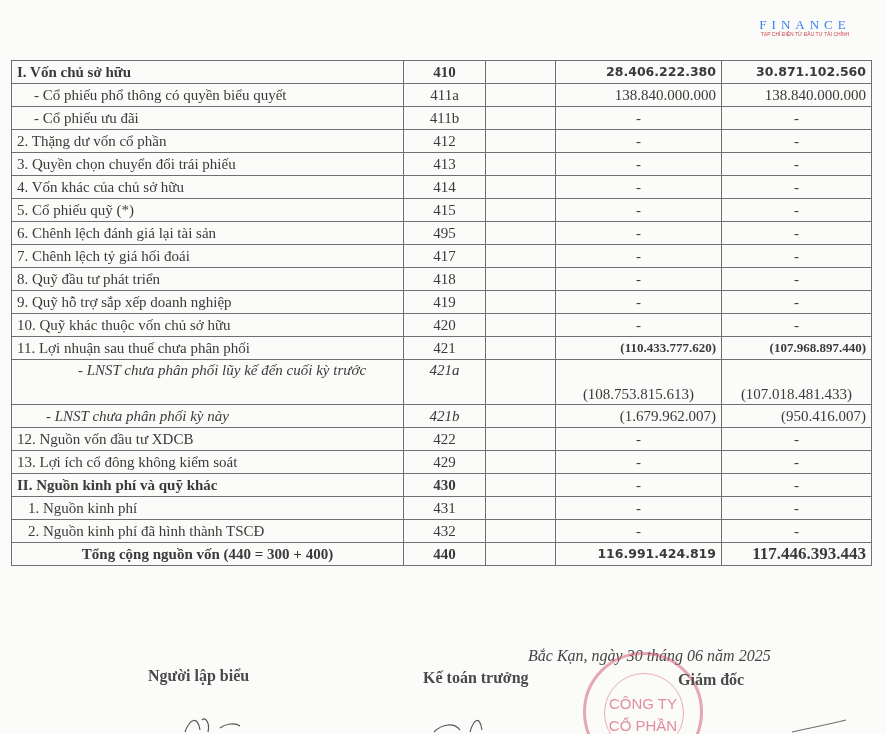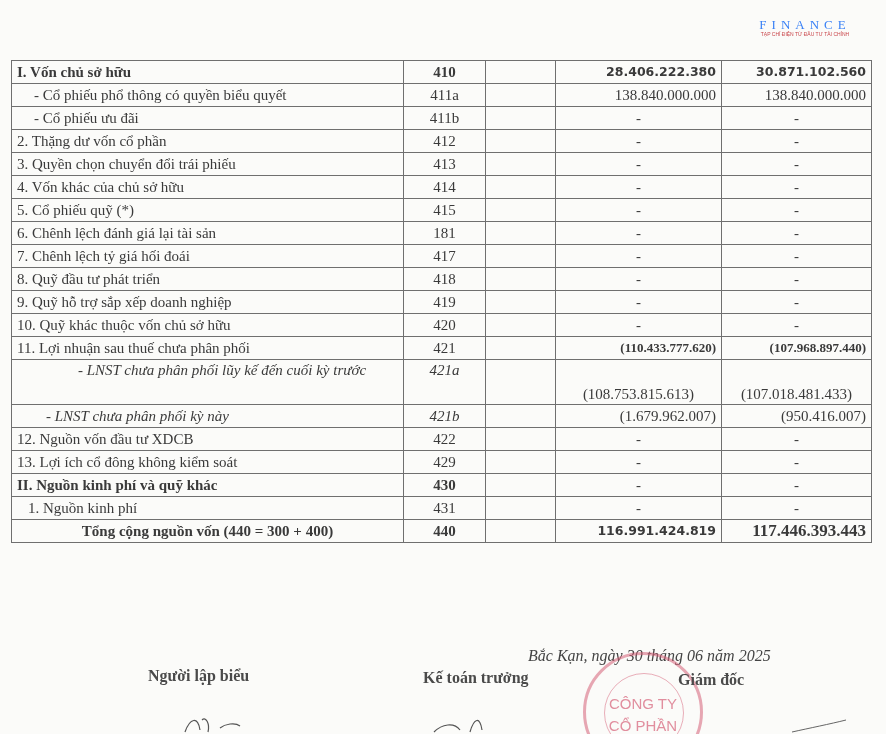--- a/index.html
+++ b/index.html
@@ -121,21 +121,21 @@
       </tr>
       <tr class="">
         <td class="label">5. Cổ phiếu quỹ (*)</td>
         <td class="code">415</td>
         <td></td>
         <td class="dash">-</td>
         <td class="dash">-</td>
       </tr>
       <tr class="">
         <td class="label">6. Chênh lệch đánh giá lại tài sản</td>
-        <td class="code">181</td>
+        <td class="code">495</td>
         <td></td>
         <td class="dash">-</td>
         <td class="dash">-</td>
       </tr>
       <tr class="">
         <td class="label">7. Chênh lệch tỷ giá hối đoái</td>
         <td class="code">417</td>
         <td></td>
         <td class="dash">-</td>
         <td class="dash">-</td>
@@ -199,20 +199,27 @@
       <tr class="bold">
         <td class="label">II. Nguồn kinh phí và quỹ khác</td>
         <td class="code">430</td>
         <td></td>
         <td class="dash">-</td>
         <td class="dash">-</td>
       </tr>
       <tr class="indent2">
         <td class="label">1. Nguồn kinh phí</td>
         <td class="code">431</td>
+        <td></td>
+        <td class="dash">-</td>
+        <td class="dash">-</td>
+      </tr>
+      <tr class="indent2">
+        <td class="label">2. Nguồn kinh phí đã hình thành TSCĐ</td>
+        <td class="code">432</td>
         <td></td>
         <td class="dash">-</td>
         <td class="dash">-</td>
       </tr>
       <tr class="total">
         <td class="label">Tổng cộng nguồn vốn (440 = 300 + 400)</td>
         <td class="code">440</td>
         <td></td>
         <td class="num">116.991.424.819</td>
         <td class="num plain">117.446.393.443</td>

